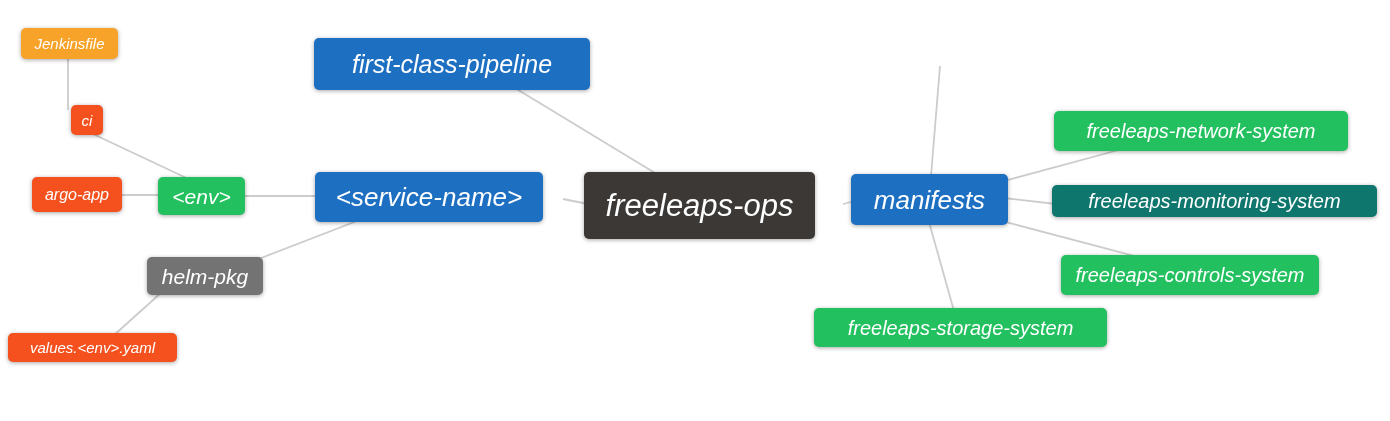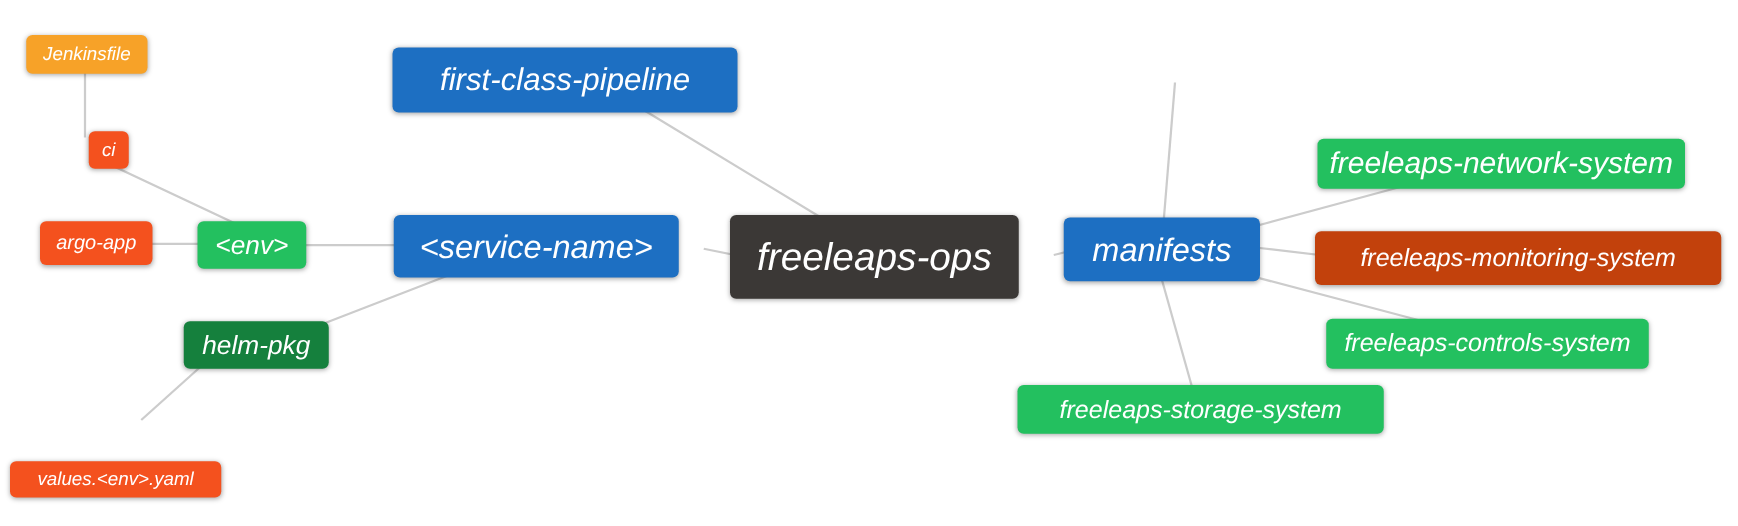--- a/index.html
+++ b/index.html
@@ -64,24 +64,24 @@
       <line x1="1004" y1="181" x2="1126" y2="148" stroke="#cccccc" stroke-width="1.8"></line>
       <line x1="1004" y1="198" x2="1056" y2="204" stroke="#cccccc" stroke-width="1.8"></line>
       <line x1="998" y1="220" x2="1142" y2="258" stroke="#cccccc" stroke-width="1.8"></line>
       <line x1="929" y1="222" x2="954" y2="311" stroke="#cccccc" stroke-width="1.8"></line>
     </svg>
   <div class="node-layer" id="node-layer">
       <div class="node" style="left: 21px; top: 28px; width: 97px; height: 31px; font-size: 15px; background: rgb(247, 162, 40); color: rgb(255, 255, 255);">Jenkinsfile</div>
       <div class="node" style="left: 53px; top: 105px; width: 32px; height: 30px; font-size: 15px; background: rgb(244, 81, 30); color: rgb(255, 255, 255); margin-left: 18px;">ci</div>
       <div class="node" style="left: 32px; top: 177px; width: 90px; height: 35px; font-size: 16px; background: rgb(244, 81, 30); color: rgb(255, 255, 255);">argo-app</div>
       <div class="node" style="left: 158px; top: 177px; width: 87px; height: 38px; font-size: 21px; background: rgb(35, 192, 95); color: rgb(255, 255, 255);">&lt;env&gt;</div>
-      <div class="node" style="left: 147px; top: 257px; width: 116px; height: 38px; font-size: 21px; background: #15803d; color: rgb(255, 255, 255);">helm-pkg</div>
-      <div class="node" style="left: 8px; top: 333px; width: 169px; height: 29px; font-size: 15px; background: rgb(244, 81, 30); color: rgb(255, 255, 255); margin-top: 36px;">values.&lt;env&gt;.yaml</div>
+      <div class="node" style="left: 147px; top: 257px; width: 116px; height: 38px; font-size: 21px; background: #737373; color: rgb(255, 255, 255);">helm-pkg</div>
+      <div class="node" style="left: 8px; top: 333px; width: 169px; height: 29px; font-size: 15px; background: rgb(244, 81, 30); color: rgb(255, 255, 255);">values.&lt;env&gt;.yaml</div>
       <div class="node" style="left: 314px; top: 38px; width: 276px; height: 52px; font-size: 25px; background: rgb(29, 111, 194); color: rgb(255, 255, 255);">first-class-pipeline</div>
       <div class="node" style="left: 315px; top: 172px; width: 228px; height: 50px; font-size: 26px; background: rgb(29, 111, 194); color: rgb(255, 255, 255);">&lt;service-name&gt;</div>
       <div class="node" style="left: 584px; top: 172px; width: 231px; height: 67px; font-size: 31px; background: rgb(59, 56, 54); color: rgb(255, 255, 255);">freeleaps-ops</div>
       <div class="node" style="left: 851px; top: 174px; width: 157px; height: 51px; font-size: 26px; background: rgb(29, 111, 194); color: rgb(255, 255, 255);">manifests</div>
-      <div class="node" style="left: 1054px; top: 111px; width: 294px; height: 40px; font-size: 24px; background: rgb(35, 192, 95); color: rgb(255, 255, 255);">freeleaps-network-system</div>
-      <div class="node" style="left: 1052px; top: 185px; width: 325px; height: 43px; font-size: 20px; background: #c2410c; color: rgb(255, 255, 255);">freeleaps-monitoring-system</div>
+      <div class="node" style="left: 1054px; top: 111px; width: 294px; height: 40px; font-size: 20px; background: rgb(35, 192, 95); color: rgb(255, 255, 255);">freeleaps-network-system</div>
+      <div class="node" style="left: 1052px; top: 185px; width: 325px; height: 32px; font-size: 20px; background: #0f766e; color: rgb(255, 255, 255);">freeleaps-monitoring-system</div>
       <div class="node" style="left: 1061px; top: 255px; width: 258px; height: 40px; font-size: 20px; background: rgb(35, 192, 95); color: rgb(255, 255, 255);">freeleaps-controls-system</div>
       <div class="node" style="left: 814px; top: 308px; width: 293px; height: 39px; font-size: 20px; background: rgb(35, 192, 95); color: rgb(255, 255, 255);">freeleaps-storage-system</div>
     </div>
 </div>
 
 </body></html>

